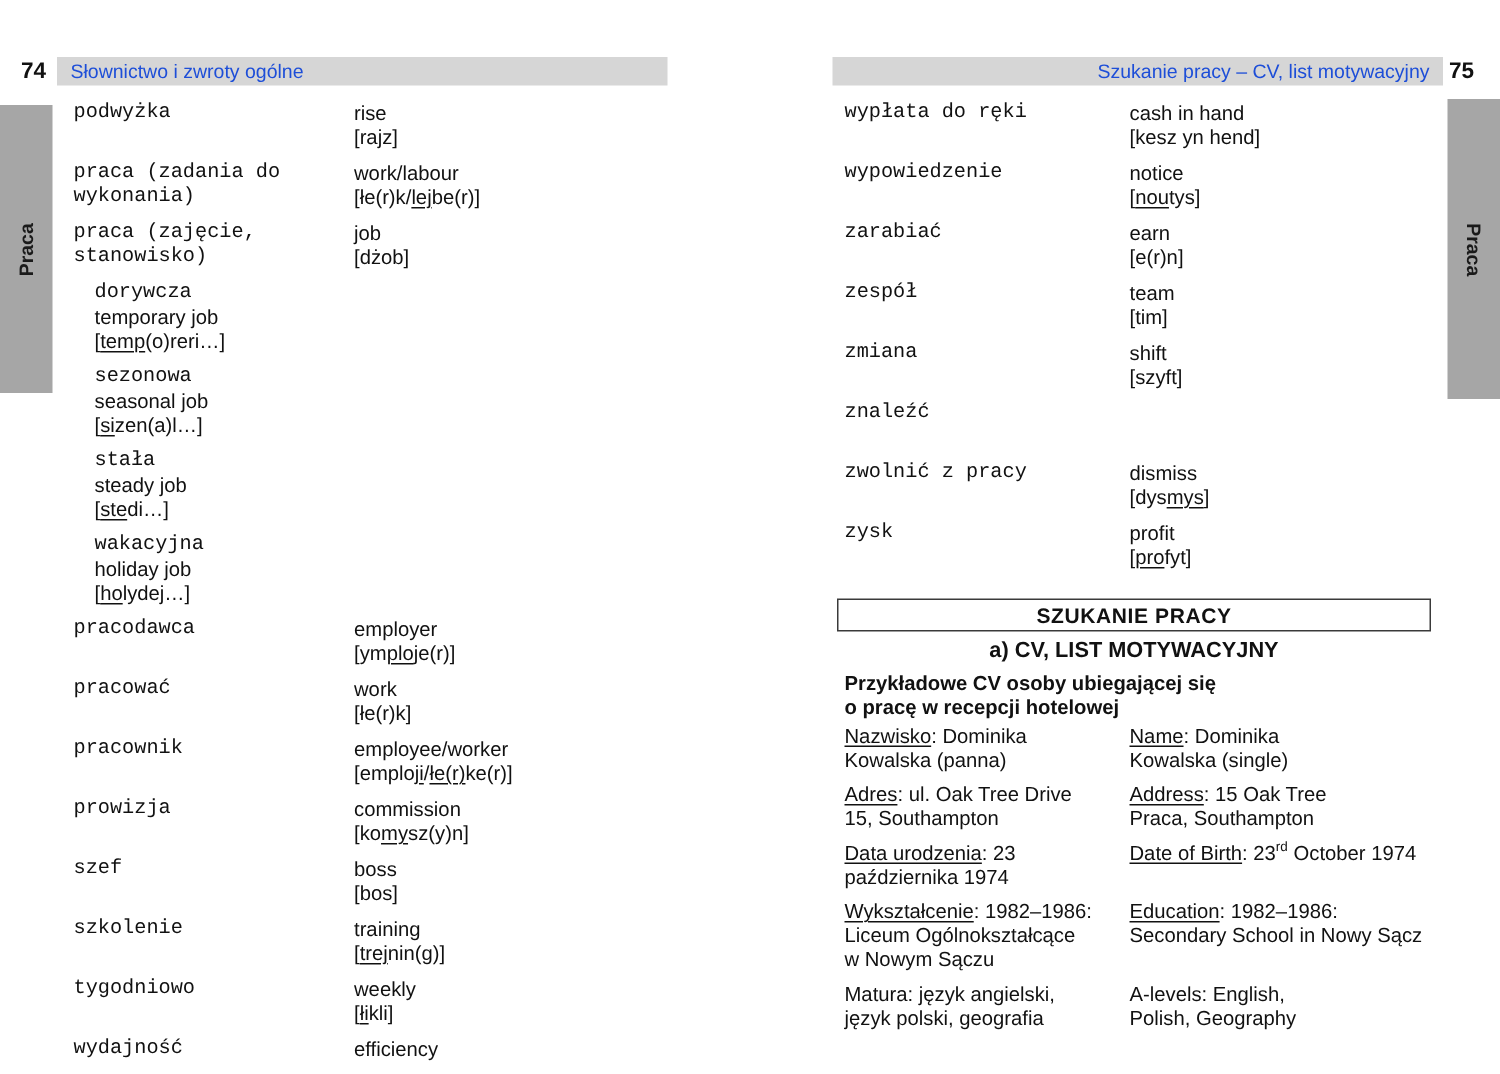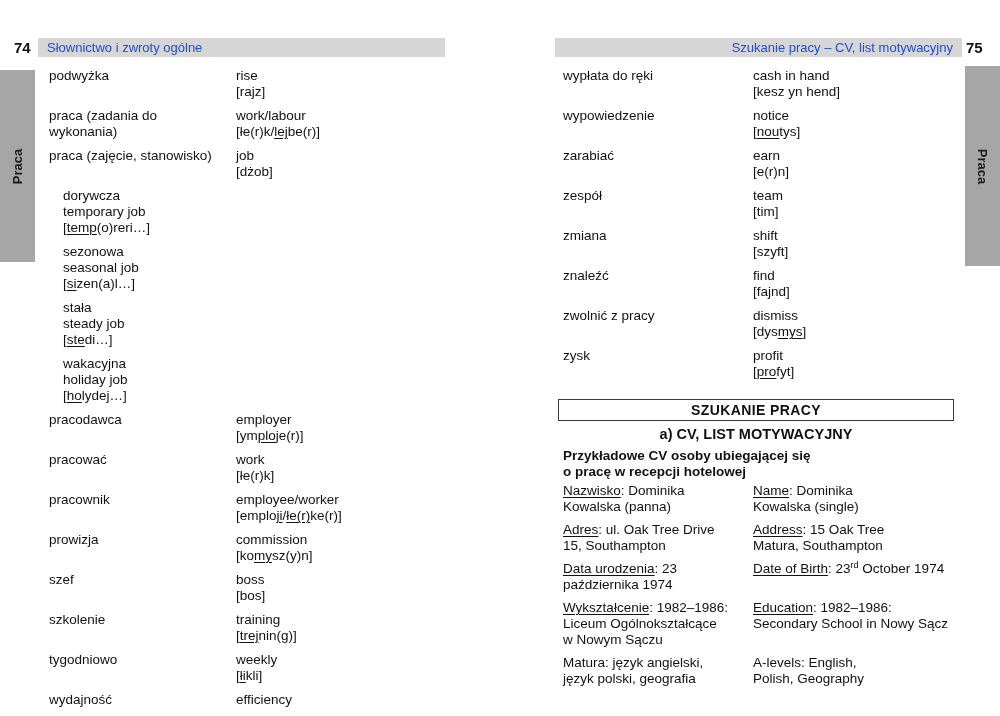--- a/index.html
+++ b/index.html
@@ -23,21 +23,21 @@
   .tab.right{left:965px;top:66px;width:35px;height:200px;}
   .tab .lbl{font-weight:bold;font-size:13px;color:#1a1a1a;white-space:nowrap;}
   .tab.left .lbl{transform:rotate(-90deg);}
   .tab.right .lbl{transform:rotate(90deg);}
   
   .entries{position:absolute;font-size:13.5px;line-height:16px;}
   .entries.lp{left:49px;top:68px;width:440px;}
   .entries.rp{left:563px;top:68px;width:397px;}
   .erow{display:flex;margin-bottom:8px;min-height:32px;}
   .erow.indent{padding-left:14px;flex-direction:column;}
-  .col-pl{flex:0 0 auto;}
+  .col-pl{flex:0 0 auto;font-family:Liberation Mono, monospace;}
   .lp .col-pl{width:187px;}
   .lp .erow.indent .col-pl{width:187px;}
   .rp .col-pl{width:190px;}
   .col-en{flex:1 1 auto;}
   .ph u, .cvline u, .intro u{text-decoration:underline;text-decoration-thickness:1px;text-underline-offset:2px;}
   
   .sec-box{position:absolute;left:558px;top:399px;width:394px;height:20px;border:1px solid #3a3a3a;
     text-align:center;font-weight:bold;font-size:14px;line-height:20px;letter-spacing:.4px;}
   .sec-sub{position:absolute;left:558px;top:426px;width:396px;text-align:center;font-weight:bold;font-size:14.5px;line-height:17px;}
   .sec-intro{position:absolute;left:563px;top:448px;width:397px;font-weight:bold;font-size:13.5px;line-height:16px;}
@@ -249,24 +249,20 @@
         </div>
         <div class="col-en">
           <div>shift</div>
           <div class="ph"><span>[szyft]</span></div>
         </div>
       </div>
       <div class="erow">
         <div class="col-pl">
           <div>znaleźć</div>
         </div>
-        <div class="col-en">
-          <div>find</div>
-          <div class="ph"><span>[fajnd]</span></div>
-        </div>
       </div>
       <div class="erow">
         <div class="col-pl">
           <div>zwolnić z pracy</div>
         </div>
         <div class="col-en">
           <div>dismiss</div>
           <div class="ph"><span>[dys</span><u>mys</u><span>]</span></div>
         </div>
       </div>
@@ -298,21 +294,21 @@
           <div class="cvline"><span>Kowalska (single)</span></div>
         </div>
       </div>
       <div class="cvrow">
         <div class="cvcell l">
           <div class="cvline"><u>Adres</u><span>: ul. Oak Tree Drive</span></div>
           <div class="cvline"><span>15, Southampton</span></div>
         </div>
         <div class="cvcell r">
           <div class="cvline"><u>Address</u><span>: 15 Oak Tree</span></div>
-          <div class="cvline"><span>Matura, Southampton</span></div>
+          <div class="cvline"><span>Praca, Southampton</span></div>
         </div>
       </div>
       <div class="cvrow">
         <div class="cvcell l">
           <div class="cvline"><u>Data urodzenia</u><span>: 23</span></div>
           <div class="cvline"><span>października 1974</span></div>
         </div>
         <div class="cvcell r">
           <div class="cvline"><u>Date of Birth</u><span>: 23</span><sup class="ord">rd</sup><span> October 1974</span></div>
         </div>

